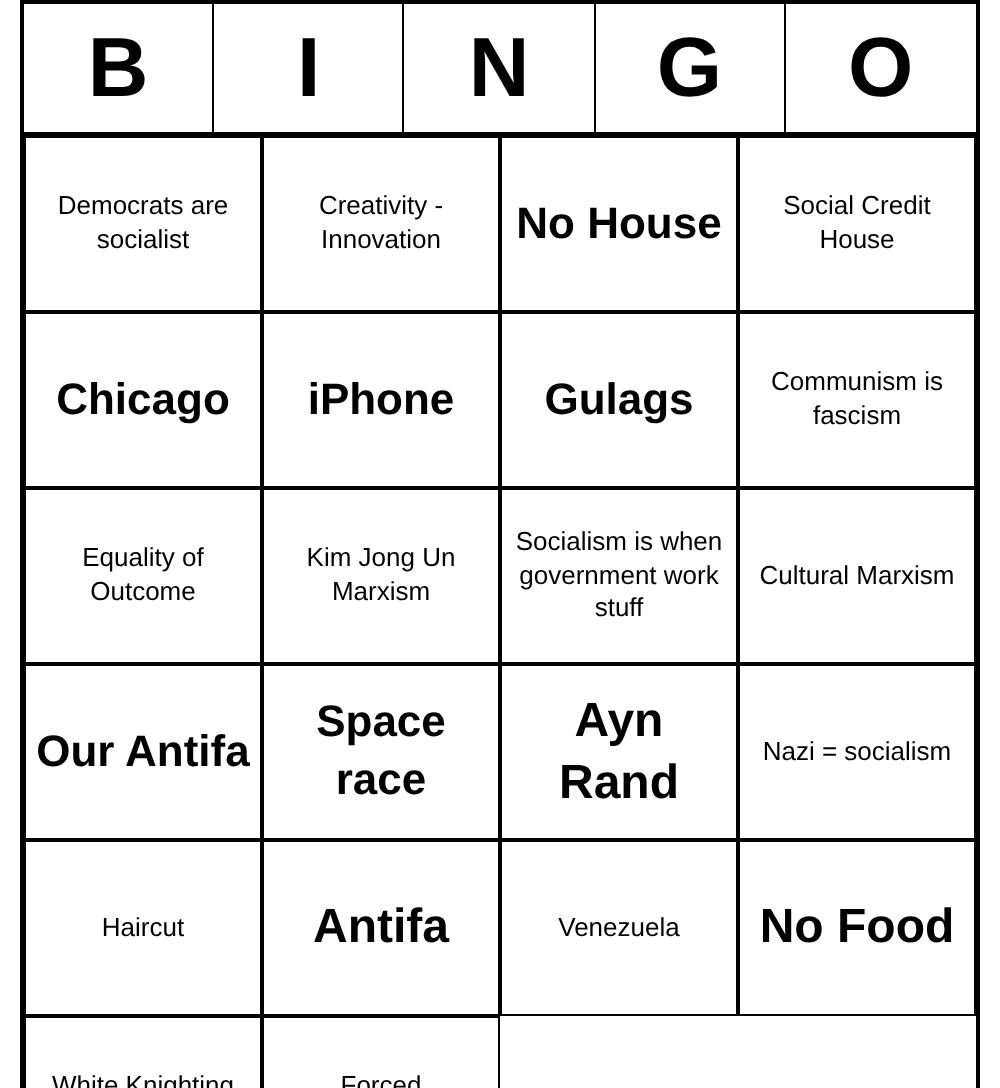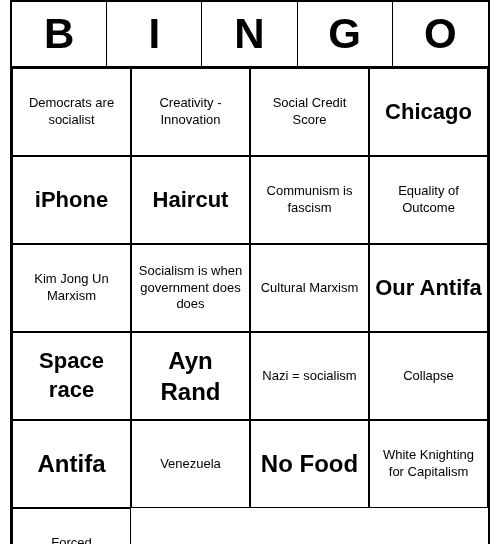--- a/index.html
+++ b/index.html
@@ -63,33 +63,34 @@
   <div class="bingo-header">
   <div class="bingo-letter">B</div>
       <div class="bingo-letter">I</div>
       <div class="bingo-letter">N</div>
       <div class="bingo-letter">G</div>
       <div class="bingo-letter">O</div>
     </div>
   <div class="bingo-grid">
   <div class="bingo-cell">Democrats are socialist</div>
       <div class="bingo-cell">Creativity - Innovation</div>
-      <div class="bingo-cell">Social Credit Score</div>
+      <div class="bingo-cell large-text">No House</div>
+      <div class="bingo-cell">Social Credit House</div>
       <div class="bingo-cell large-text">Chicago</div>
       <div class="bingo-cell large-text">iPhone</div>
-      <div class="bingo-cell large-text">Haircut</div>
+      <div class="bingo-cell large-text">Gulags</div>
       <div class="bingo-cell">Communism is fascism</div>
       <div class="bingo-cell">Equality of Outcome</div>
       <div class="bingo-cell">Kim Jong Un Marxism</div>
-      <div class="bingo-cell">Socialism is when government does does</div>
+      <div class="bingo-cell">Socialism is when government work stuff</div>
       <div class="bingo-cell">Cultural Marxism</div>
       <div class="bingo-cell large-text">Our Antifa</div>
       <div class="bingo-cell large-text">Space race</div>
       <div class="bingo-cell xl-text">Ayn Rand</div>
       <div class="bingo-cell">Nazi = socialism</div>
-      <div class="bingo-cell">Collapse</div>
+      <div class="bingo-cell">Haircut</div>
       <div class="bingo-cell xl-text">Antifa</div>
       <div class="bingo-cell">Venezuela</div>
       <div class="bingo-cell xl-text">No Food</div>
       <div class="bingo-cell">White Knighting for Capitalism</div>
       <div class="bingo-cell">Forced feminization</div>
     </div>
 </div>
 
 </body></html>

